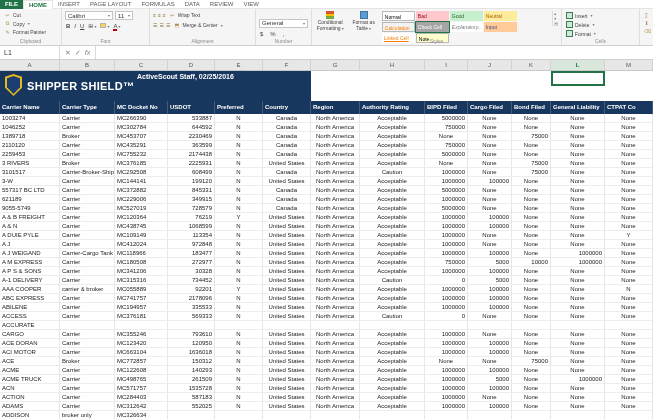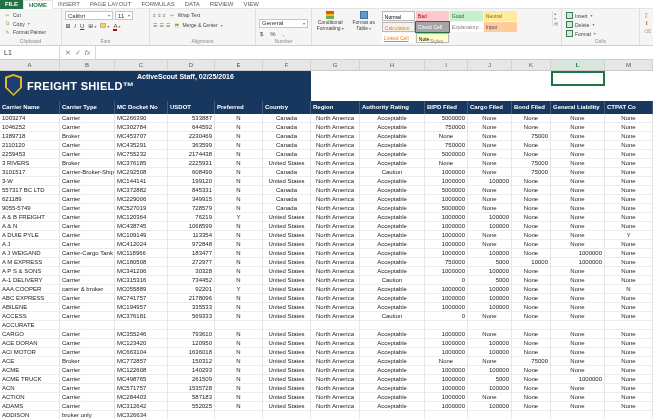--- a/index.html
+++ b/index.html
@@ -233,21 +233,21 @@
       <div class="colhead">J</div>
       <div class="colhead">K</div>
       <div class="colhead activecol">L</div>
       <div class="colhead">M</div>
     </div>
 
   <div class="banner">
     <div class="shield">
         <div class="shield-inner"></div>
       </div>
-    <div class="brand">FREIGHT SHIELD™</div>
+    <div class="brand">SHIPPER SHIELD™</div>
     <div class="rtitle">ActiveScout Staff, 02/25/2016</div>
   </div>
 
   <div class="selbox"></div>
 
   <div class="thead" id="thead" style="grid-template-columns: 60px 55px 53px 47px 48px 48px 49px 65px 43px 44px 39px 54px 48px;">
       <div class="th">Carrier Name</div>
       <div class="th">Carrier Type</div>
       <div class="th">MC Docket No</div>
       <div class="th">USDOT</div>

